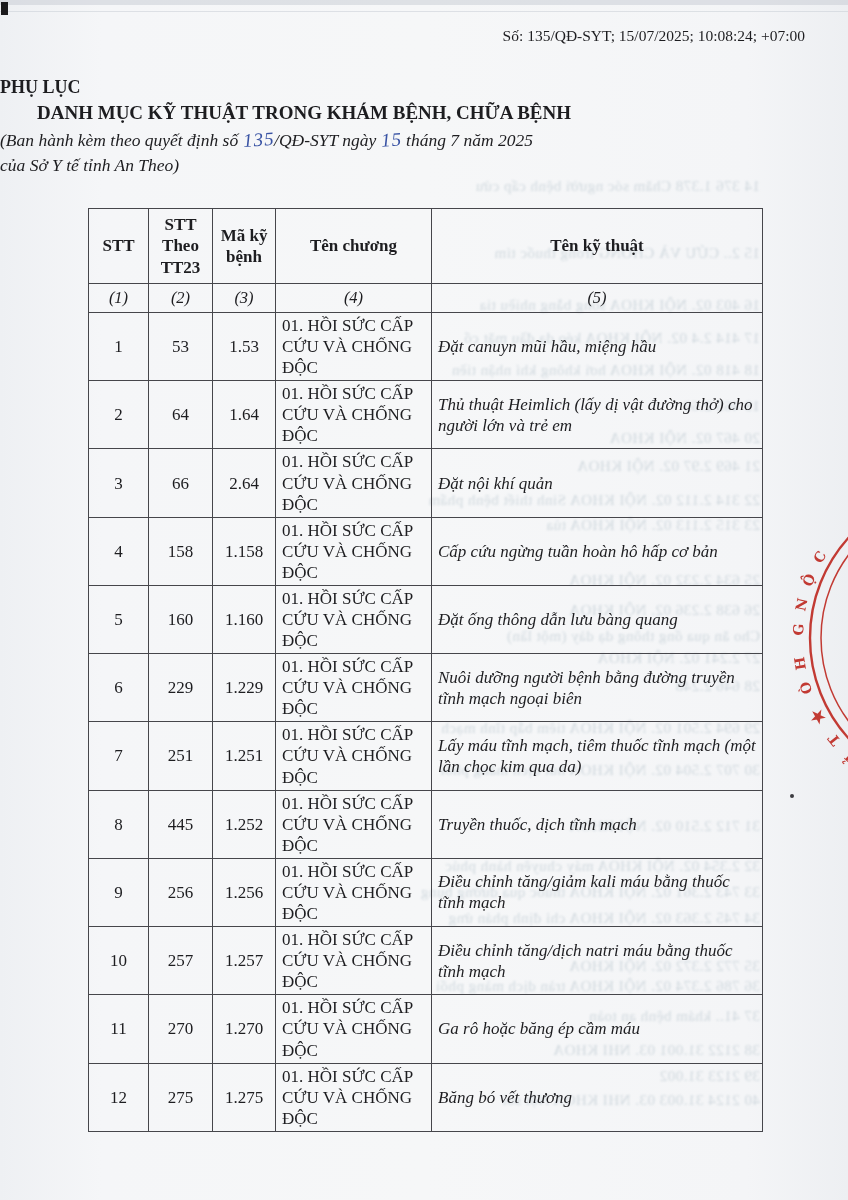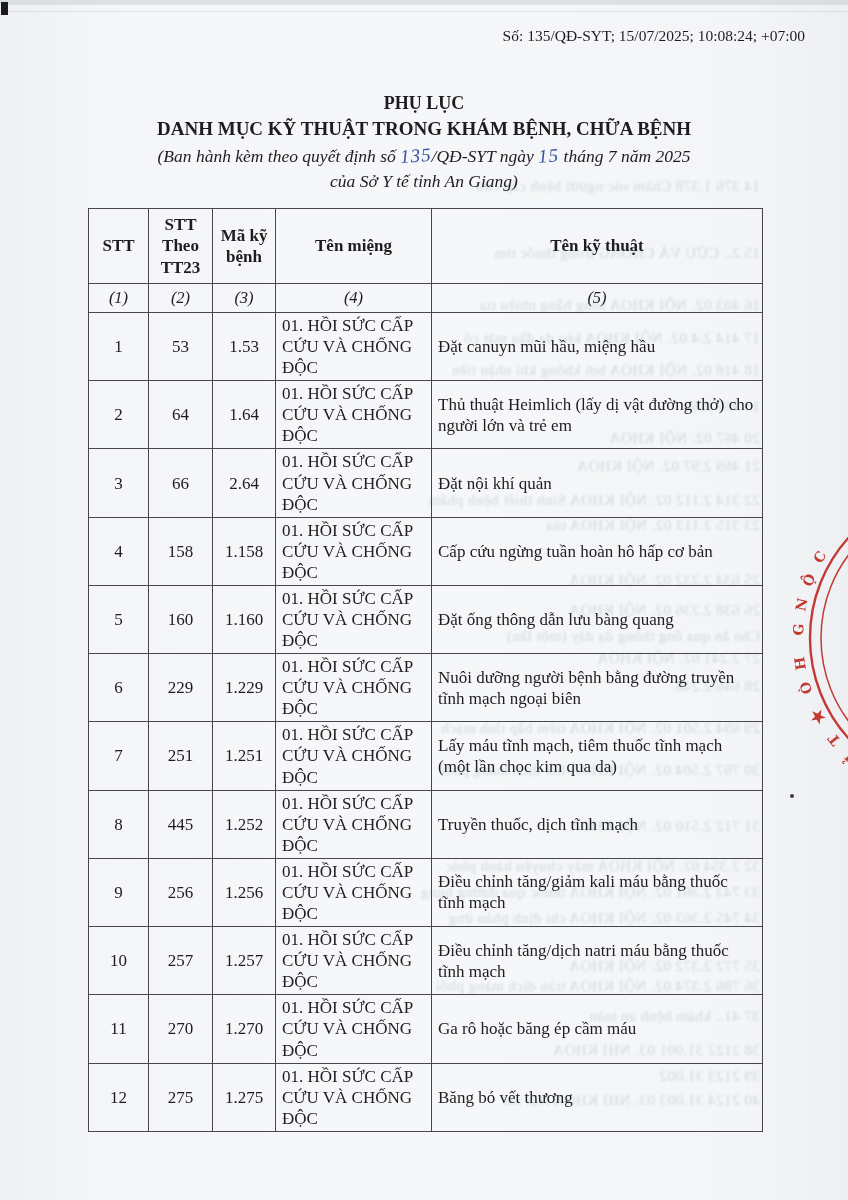--- a/index.html
+++ b/index.html
@@ -19,40 +19,40 @@
     position:absolute;left:95px;width:665px;
     transform:scaleX(-1);
     color:#b2c0c9;opacity:.55;filter:blur(1.3px);
     font-size:15px;white-space:nowrap;overflow:hidden;letter-spacing:.5px;
   }
 
   
   .scan-header{position:absolute;top:27px;right:43px;font-size:15.5px;z-index:2;}
 
   
-  .title-block{position:absolute;left:0;top:92px;width:848px;text-align:center;z-index:2;line-height:1.32;}
+  .title-block{position:absolute;left:0;top:76px;width:848px;text-align:left;z-index:2;line-height:1.32;}
   .t-appendix{font-weight:bold;font-size:18px;}
-  .t-main{font-weight:bold;font-size:19px;}
+  .t-main{font-weight:bold;font-size:19px;padding-left:37px;}
   .t-issue{font-style:italic;font-size:17.5px;margin-top:2px;}
   .hand{font-style:italic;color:#3953a4;font-size:19px;display:inline-block;transform:rotate(-4deg);letter-spacing:1px;}
 
   
   table.doc{
     position:absolute;left:88px;top:208px;width:674px;z-index:1;
     border-collapse:collapse;table-layout:fixed;background:transparent;
   }
   table.doc th,table.doc td{
     border:1.6px solid #46464b;padding:2px 6px;vertical-align:middle;
     font-size:17px;line-height:1.24;background:transparent;
   }
   table.doc th{font-weight:bold;text-align:center;white-space:pre-line;height:70px;}
   tr.colnums td{font-style:italic;text-align:center;height:24px;font-size:16.5px;}
   td.c-center{text-align:center;}
   td.c-chapter{white-space:pre-line;font-size:16.5px;padding-left:8px;font-family:Liberation Serif, serif;}
-  td.c-name{padding-left:11px;padding-right:8px;}
+  td.c-name{padding-left:11px;padding-right:8px;font-style:italic;}
   tbody tr.data-row{height:66px;}
   col.w-stt{width:60px;}col.w-tt23{width:64px;}col.w-code{width:63px;}
   col.w-chap{width:156px;}col.w-name{width:331px;}
 
   
   .stamp-svg{position:absolute;left:740px;top:450px;z-index:3;}
   .stamp-svg text{font-family:"DejaVu Serif",serif;font-weight:bold;}
 </style>
 </head>
 <body>
@@ -92,40 +92,40 @@
   <div class="top-strip"></div>
   <div class="top-line"></div>
   <div class="corner-mark"></div>
 
   <div class="scan-header">Số: 135/QĐ-SYT; 15/07/2025; 10:08:24; +07:00</div>
 
   <div class="title-block">
     <div class="t-appendix">PHỤ LỤC</div>
     <div class="t-main">DANH MỤC KỸ THUẬT TRONG KHÁM BỆNH, CHỮA BỆNH</div>
     <div class="t-issue"><span>(Ban hành kèm theo quyết định số </span><span class="hand">135</span><span>/QĐ-SYT ngày </span><span class="hand">15</span><span> tháng 7 năm 2025</span></div>
-    <div class="t-issue">của Sở Y tế tỉnh An Giang)</div>
+    <div class="t-issue">của Sở Y tế tỉnh An Theo)</div>
   </div>
 
   <table class="doc">
     <colgroup>
       <col class="w-stt">
         <col class="w-tt23">
         <col class="w-code">
         <col class="w-chap">
         <col class="w-name">
     </colgroup>
     <thead>
       <tr>
         <th>STT</th>
         <th>STT
 Theo
 TT23</th>
         <th>Mã kỹ
 bệnh</th>
-        <th>Tên miệng</th>
+        <th>Tên chương</th>
         <th>Tên kỹ thuật</th>
       </tr>
       <tr class="colnums">
         <td>(1)</td>
         <td>(2)</td>
         <td>(3)</td>
         <td>(4)</td>
         <td>(5)</td>
       </tr>
     </thead>

